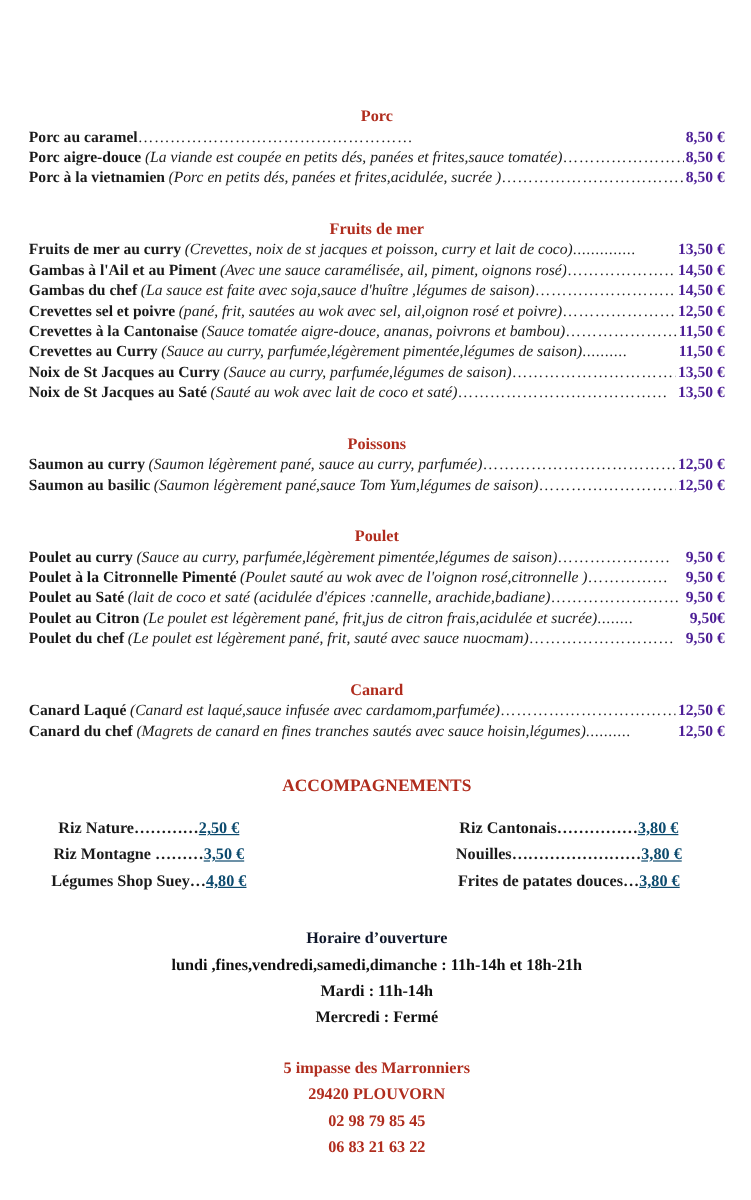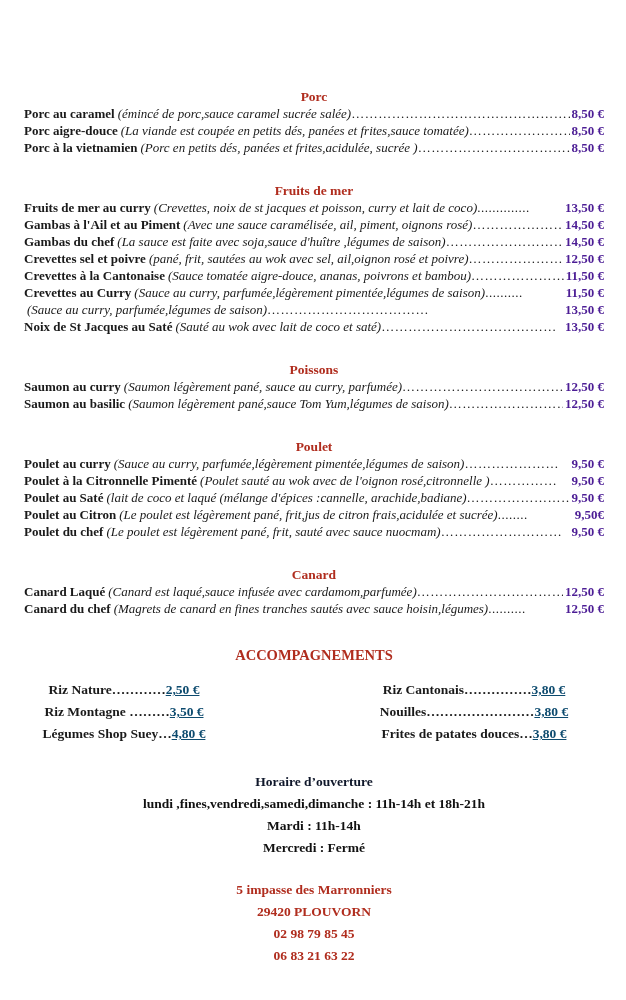--- a/index.html
+++ b/index.html
@@ -41,21 +41,20 @@
 </style>
 </head>
 <body>
 
 <div class="page">
 
   <div class="section">
     <div class="section-title">Porc</div>
     <div class="row">
       <span class="name">Porc au caramel</span>
-      <span class="desc">(émincé de porc,sauce caramel sucrée salée)</span>
       <span class="dots">……………………………………………</span>
       <span class="price">8,50 €</span>
     </div>
     <div class="row">
       <span class="name">Porc aigre-douce</span>
       <span class="desc">(La viande est coupée en petits dés, panées et frites,sauce tomatée)</span>
       <span class="dots">…………………………</span>
       <span class="price">8,50 €</span>
     </div>
     <div class="row">
@@ -98,20 +97,21 @@
       <span class="dots">……………………</span>
       <span class="price">11,50 €</span>
     </div>
     <div class="row">
       <span class="name">Crevettes au Curry</span>
       <span class="desc">(Sauce au curry, parfumée,légèrement pimentée,légumes de saison)</span>
       <span class="dots">..........</span>
       <span class="price">11,50 €</span>
     </div>
     <div class="row">
+      <span class="name">Noix de St Jacques au Curry</span>
       <span class="desc">(Sauce au curry, parfumée,légumes de saison)</span>
       <span class="dots">………………………………</span>
       <span class="price">13,50 €</span>
     </div>
     <div class="row">
       <span class="name">Noix de St Jacques au Saté</span>
       <span class="desc">(Sauté au wok avec lait de coco et saté)</span>
       <span class="dots">…………………………………</span>
       <span class="price">13,50 €</span>
     </div>
@@ -142,21 +142,21 @@
       <span class="price">9,50 €</span>
     </div>
     <div class="row">
       <span class="name">Poulet à la Citronnelle Pimenté</span>
       <span class="desc">(Poulet sauté au wok avec de l'oignon rosé,citronnelle )</span>
       <span class="dots">……………</span>
       <span class="price">9,50 €</span>
     </div>
     <div class="row">
       <span class="name">Poulet au Saté</span>
-      <span class="desc">(lait de coco et laqué (mélange d'épices :cannelle, arachide,badiane)</span>
+      <span class="desc">(lait de coco et saté (acidulée d'épices :cannelle, arachide,badiane)</span>
       <span class="dots">……………………</span>
       <span class="price">9,50 €</span>
     </div>
     <div class="row">
       <span class="name">Poulet au Citron</span>
       <span class="desc">(Le poulet est légèrement pané, frit,jus de citron frais,acidulée et sucrée)</span>
       <span class="dots">........</span>
       <span class="price">9,50€</span>
     </div>
     <div class="row">

